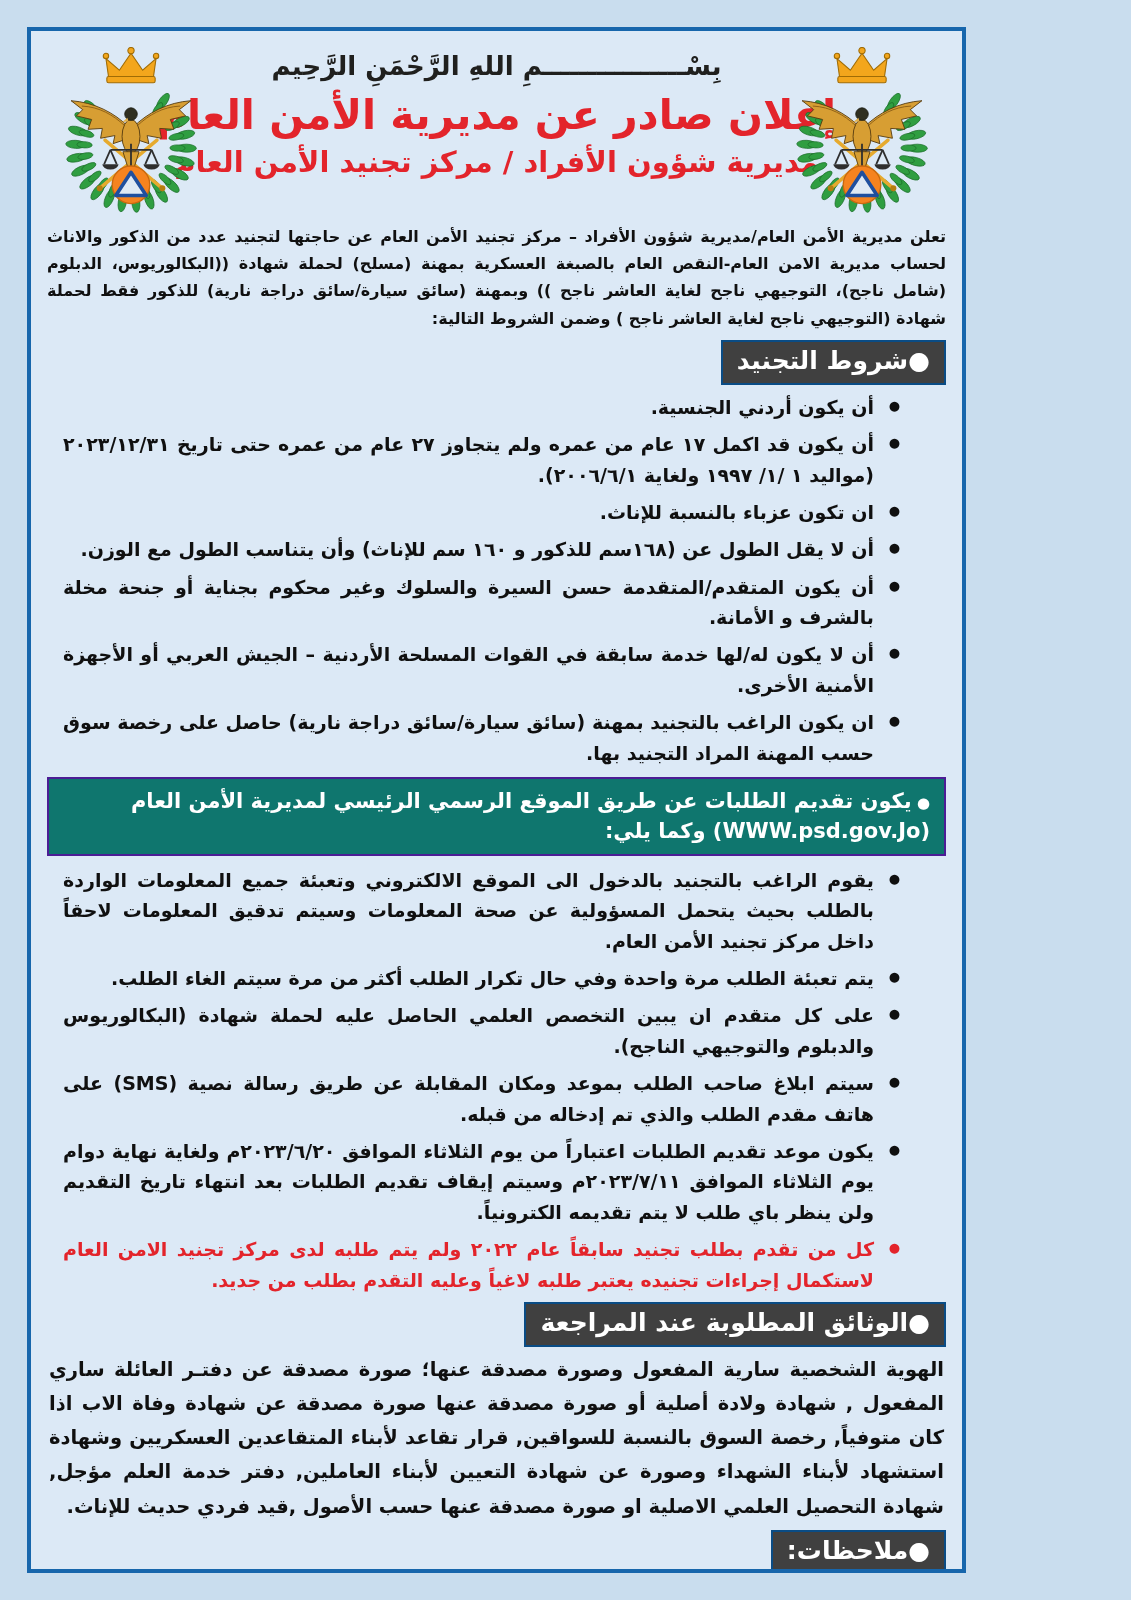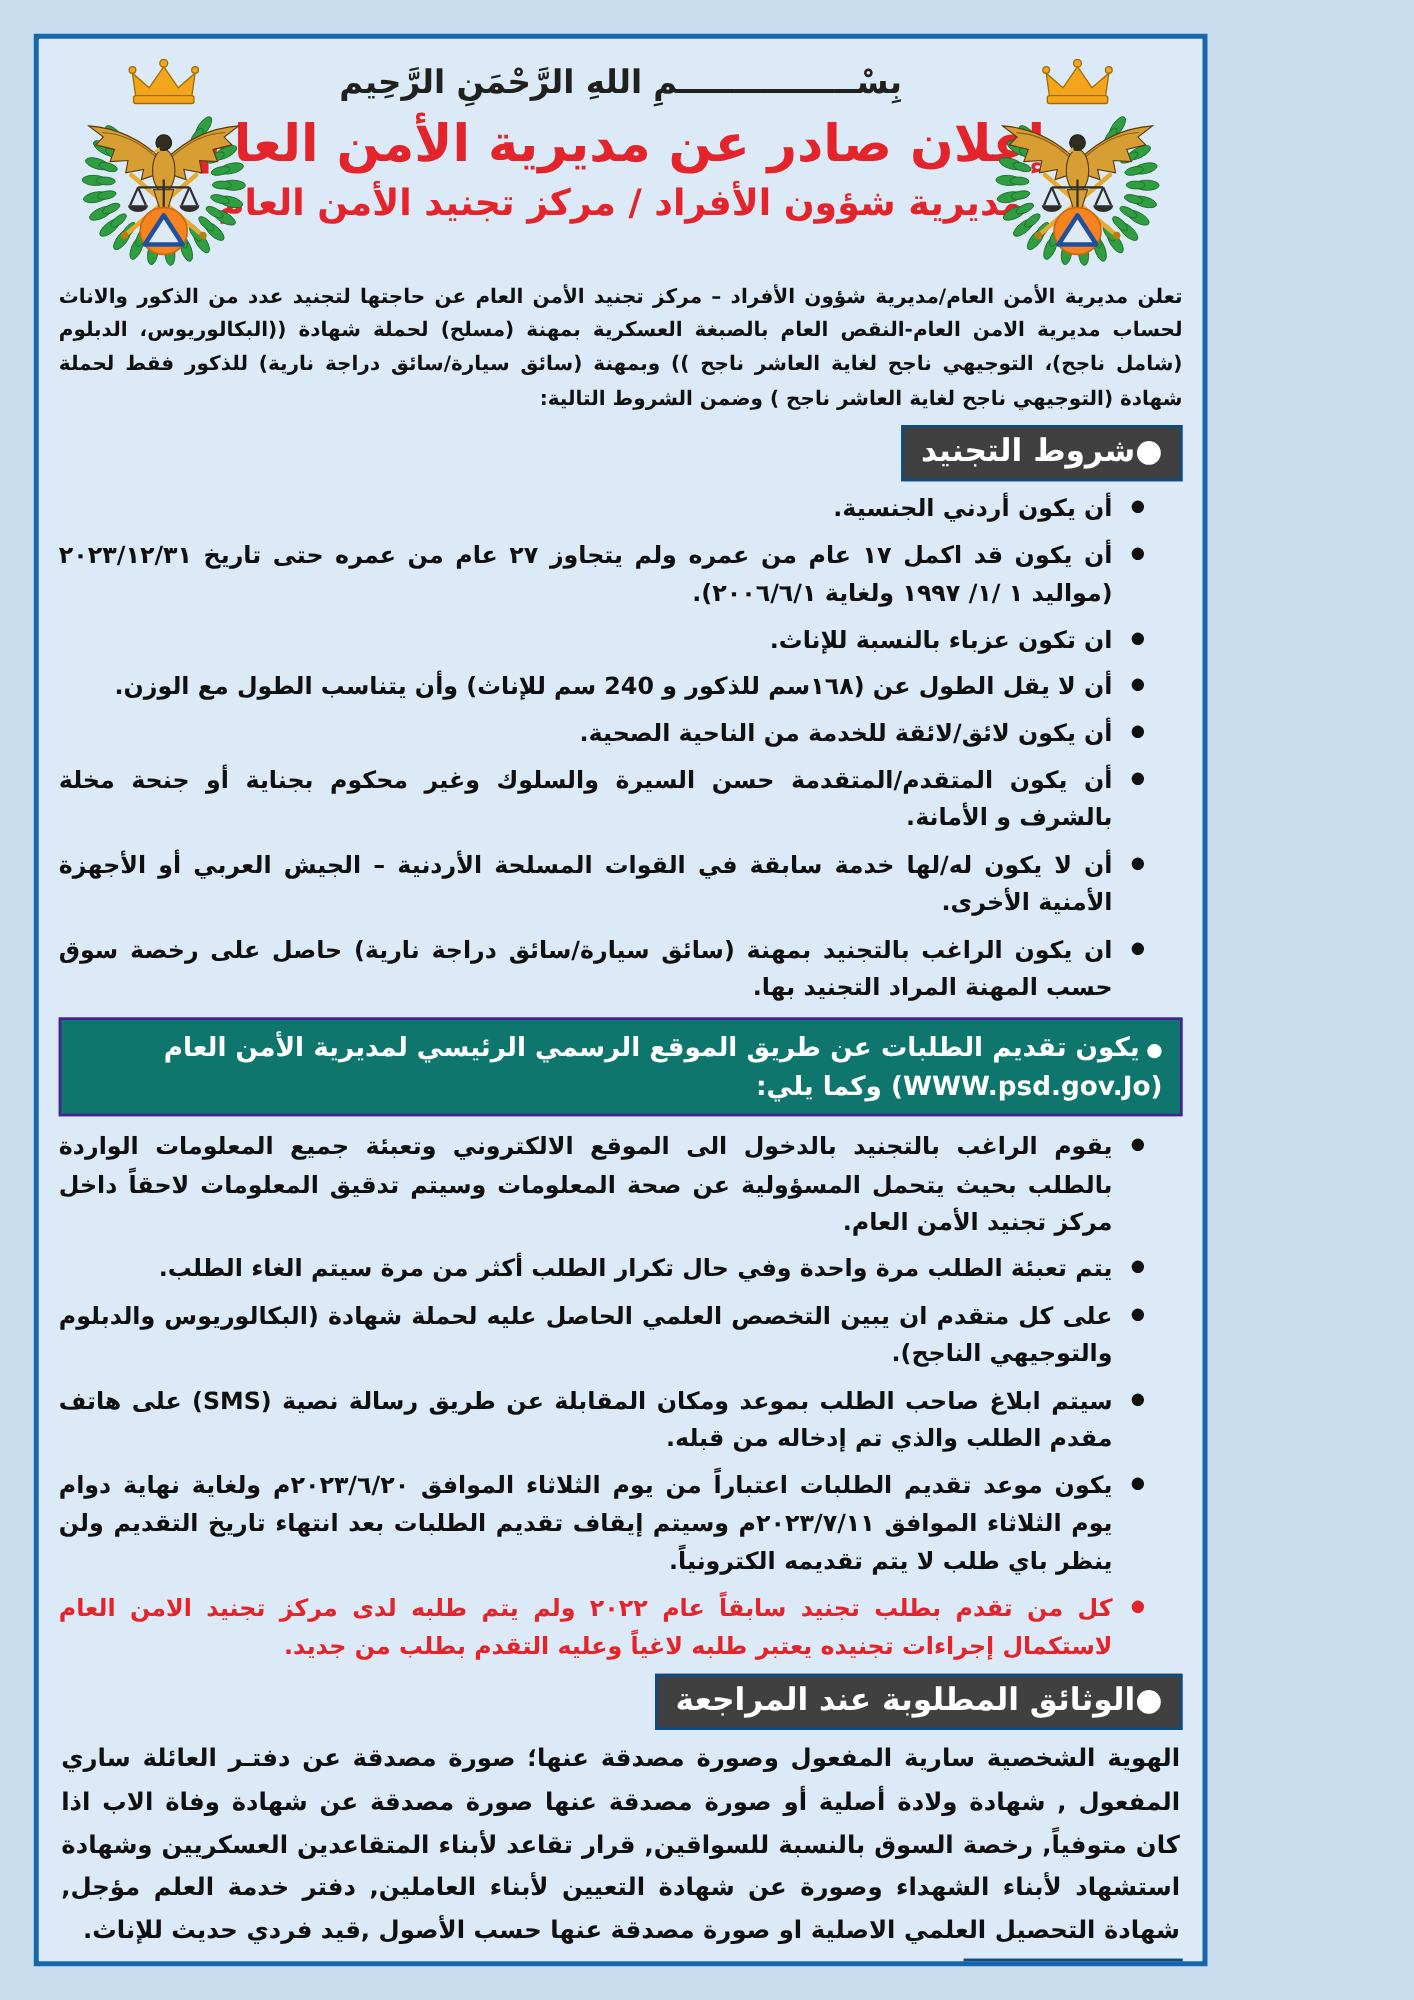--- a/index.html
+++ b/index.html
@@ -35,21 +35,21 @@
   .intro{
     font-size:16px;font-weight:bold;color:#101010;line-height:1.7;
     text-align:justify;margin:4px 0 8px;
   }
   .badge-row{margin:4px 0;text-align:right;}
   .badge{
     display:inline-block;background:#404040;color:#ffffff;
     font-size:25px;font-weight:bold;padding:4px 14px 8px;
     border:2px solid #0a4c85;
   }
-  ul.blist{list-style:none;margin:6px 0;padding:0 30px 0 0;}
+  ul.blist{list-style:none;margin:6px 16px;padding:0 30px 0 0;}
   .bitem{
     position:relative;font-size:19px;font-weight:bold;color:#101010;
     line-height:1.6;margin:7px 0;padding-right:26px;text-align:justify;
   }
   .bitem::before{
     content:"●";position:absolute;right:0;top:4px;font-size:13px;color:#101010;
   }
   .bitem.warn{color:#e3242b;}
   .bitem.warn::before{color:#e3242b;}
   .banner{
@@ -244,22 +244,21 @@
 
   <div class="badge-row">
     <span class="badge">●شروط التجنيد</span>
   </div>
 
   <ul class="blist">
 
   <li class="bitem">أن يكون أردني الجنسية.</li>
       <li class="bitem">أن يكون قد اكمل ١٧ عام من عمره ولم يتجاوز ٢٧ عام من عمره حتى تاريخ ٢٠٢٣/١٢/٣١ (مواليد ١ /١/ ١٩٩٧ ولغاية ٢٠٠٦/٦/١).</li>
       <li class="bitem">ان تكون عزباء بالنسبة للإناث.</li>
-      <li class="bitem">أن لا يقل الطول عن (١٦٨سم للذكور و 240 سم للإناث) وأن يتناسب الطول مع الوزن.</li>
-      <li class="bitem">أن يكون لائق/لائقة للخدمة من الناحية الصحية.</li>
+      <li class="bitem">أن لا يقل الطول عن (١٦٨سم للذكور و ١٦٠ سم للإناث) وأن يتناسب الطول مع الوزن.</li>
       <li class="bitem">أن يكون المتقدم/المتقدمة حسن السيرة والسلوك وغير محكوم بجناية أو جنحة مخلة بالشرف و الأمانة.</li>
       <li class="bitem">أن لا يكون له/لها خدمة سابقة في القوات المسلحة الأردنية – الجيش العربي أو الأجهزة الأمنية الأخرى.</li>
       <li class="bitem">ان يكون الراغب بالتجنيد بمهنة (سائق سيارة/سائق دراجة نارية) حاصل على رخصة سوق حسب المهنة المراد التجنيد بها.</li>
     </ul>
 
   <div class="banner">يكون تقديم الطلبات عن طريق الموقع الرسمي الرئيسي لمديرية الأمن العام (WWW.psd.gov.Jo) وكما يلي:</div>
 
   <ul class="blist">
 
   <li class="bitem">يقوم الراغب بالتجنيد بالدخول الى الموقع الالكتروني وتعبئة جميع المعلومات الواردة بالطلب بحيث يتحمل المسؤولية عن صحة المعلومات وسيتم تدقيق المعلومات لاحقاً داخل مركز تجنيد الأمن العام.</li>

